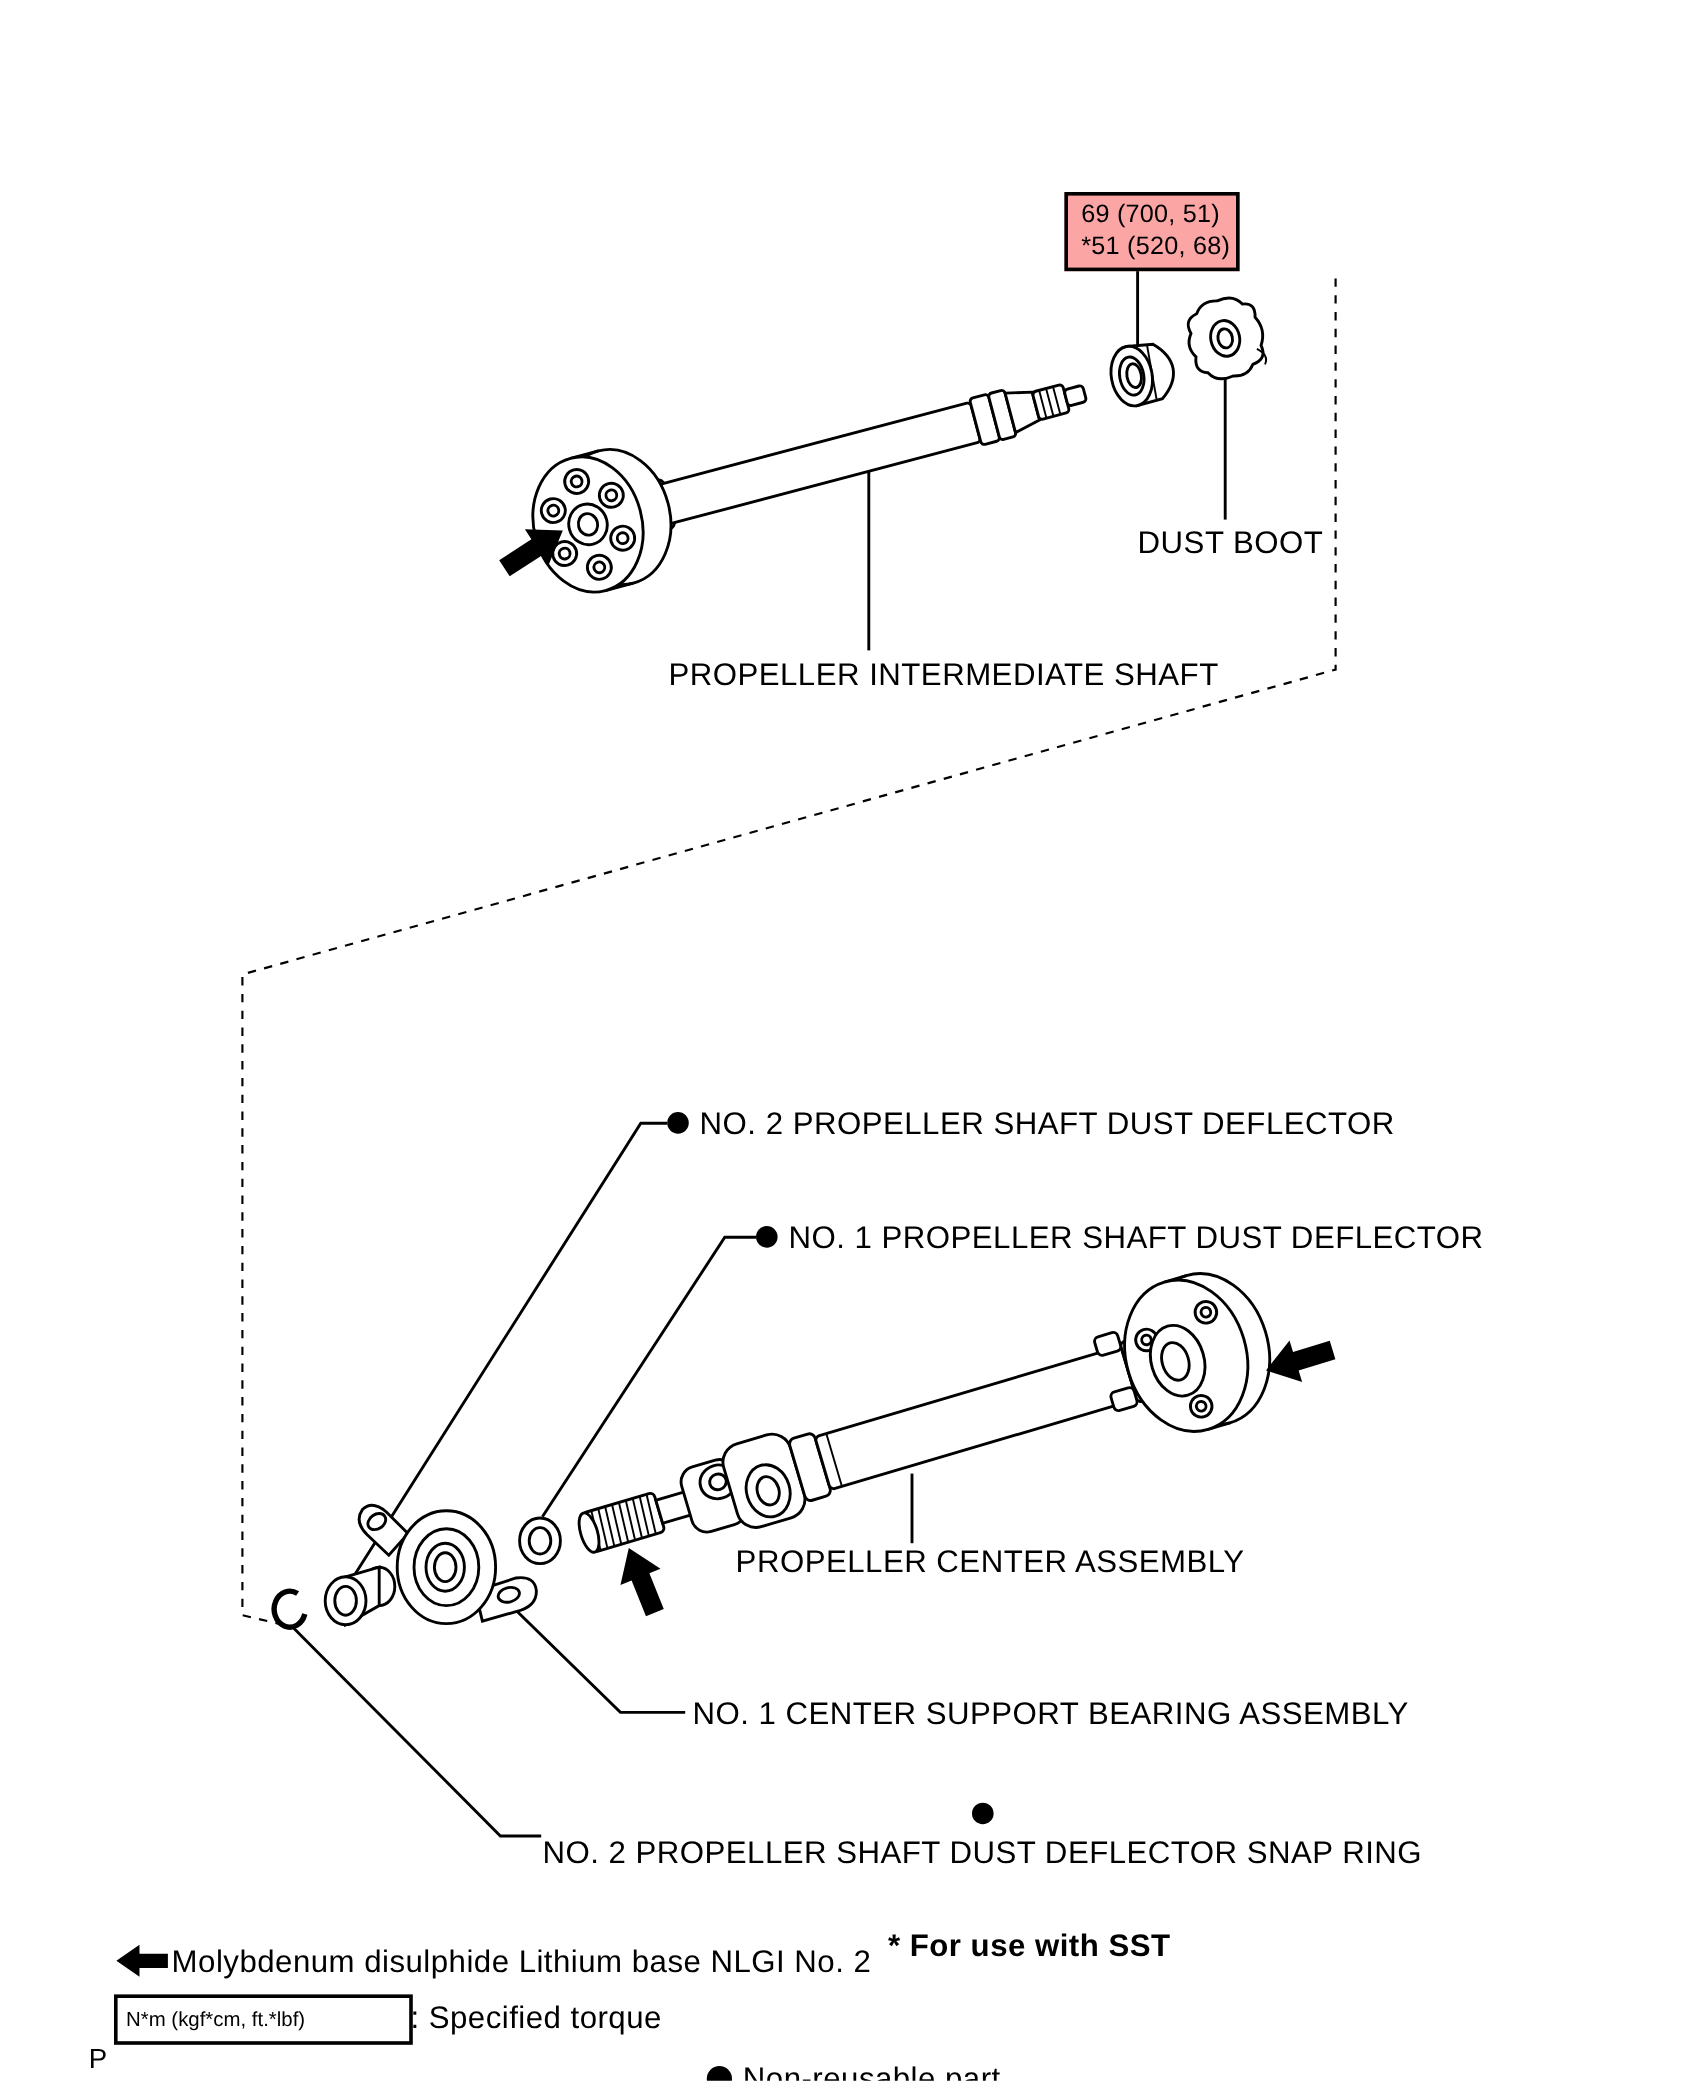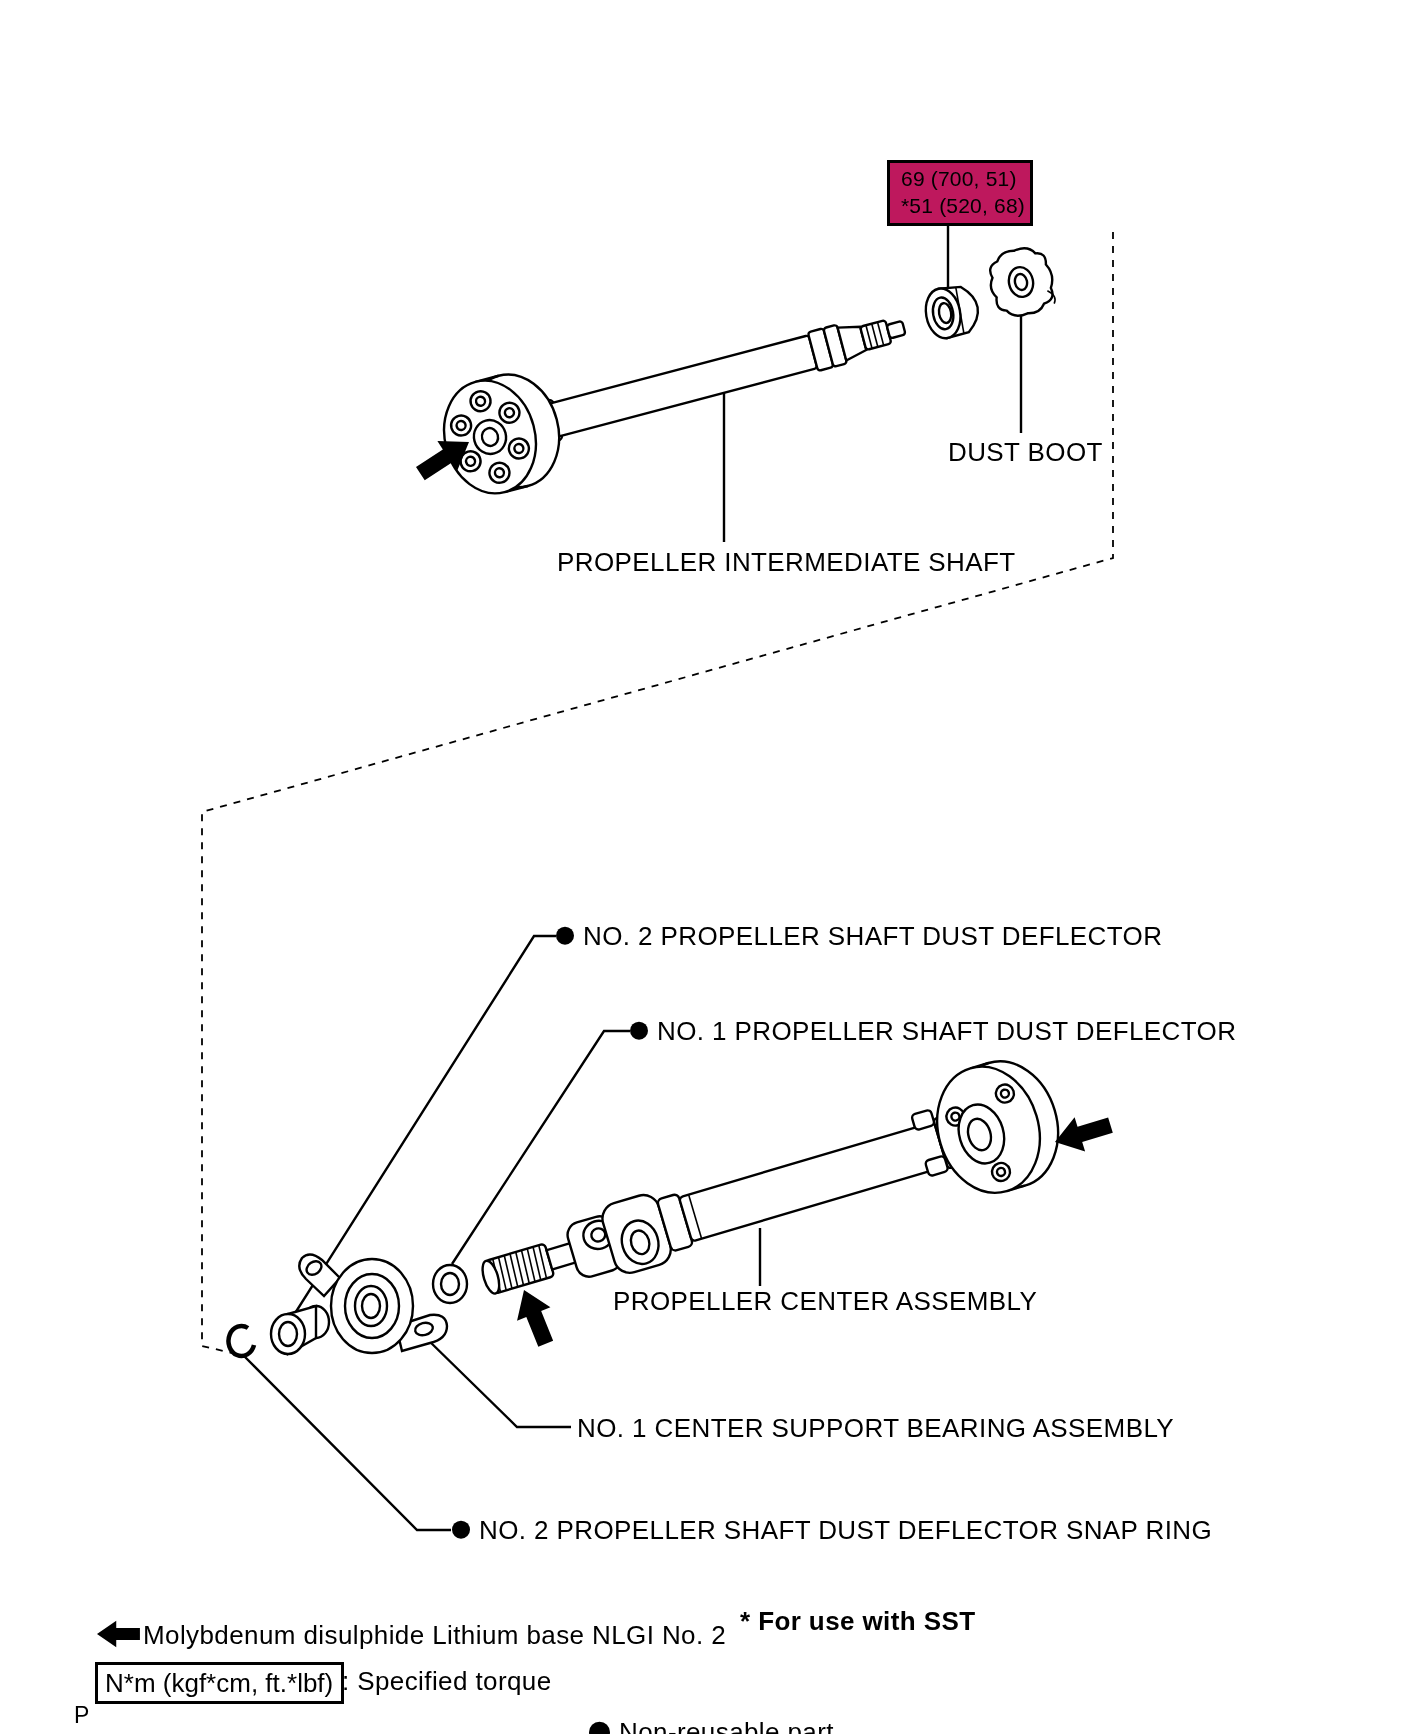--- a/index.html
+++ b/index.html
@@ -22,29 +22,29 @@
     font-size:26px; line-height:1.1; letter-spacing:0.4px;
     white-space:nowrap; display:flex; align-items:center; gap:9px;justify-content:center;
   }
   .bullet {
     width:18px; height:18px; border-radius:50%; background:var(--line);
     flex:0 0 auto;
   }
   .bullet.big { width:21px; height:21px; }
   .torque-box {
     position:absolute; left:887px; top:160px; width:129px; height:60px;
-    border:3px solid var(--line); background:#be185d;
+    border:3px solid var(--line); background:#fca5a5;
     display:flex; flex-direction:column; justify-content:center;
     padding-left:11px; font-size:21px; line-height:1.28; letter-spacing:0.2px;
   }
   .units-box {
     position:absolute; left:95px; top:1662px; width:236px; height:36px;
     border:3px solid var(--line); background:#fff;
     display:flex; align-items:center; padding-left:7px;
-    font-size:26px; white-space:nowrap;
+    font-size:17px; white-space:nowrap;
   }
   .small-marker { font-size:23px; }
 </style>
 </head>
 <body>
 
 <div class="stage">
 
   <svg class="art" width="1408" height="1734" viewBox="0 0 1408 1734">
 
@@ -211,21 +211,21 @@
   </div>
 
   <div class="lbl" style="left:613px; top:1301px;">
     <span>PROPELLER CENTER ASSEMBLY</span>
   </div>
 
   <div class="lbl" style="left:577px; top:1428px;">
     <span>NO. 1 CENTER SUPPORT BEARING ASSEMBLY</span>
   </div>
 
-  <div class="lbl" style="left:452px; top:1530px;">
+  <div class="lbl" style="left:452px; top:1530px;flex-direction:column;">
     <span class="bullet"></span>
     <span>NO. 2 PROPELLER SHAFT DUST DEFLECTOR SNAP RING</span>
   </div>
 
   <div class="lbl" style="left:143px; top:1635px;">
     <span>Molybdenum disulphide Lithium base NLGI No. 2</span>
   </div>
 
   <div class="lbl" style="left:740px; top:1621px;font-weight:bold;">
     <span>* For use with SST</span>

